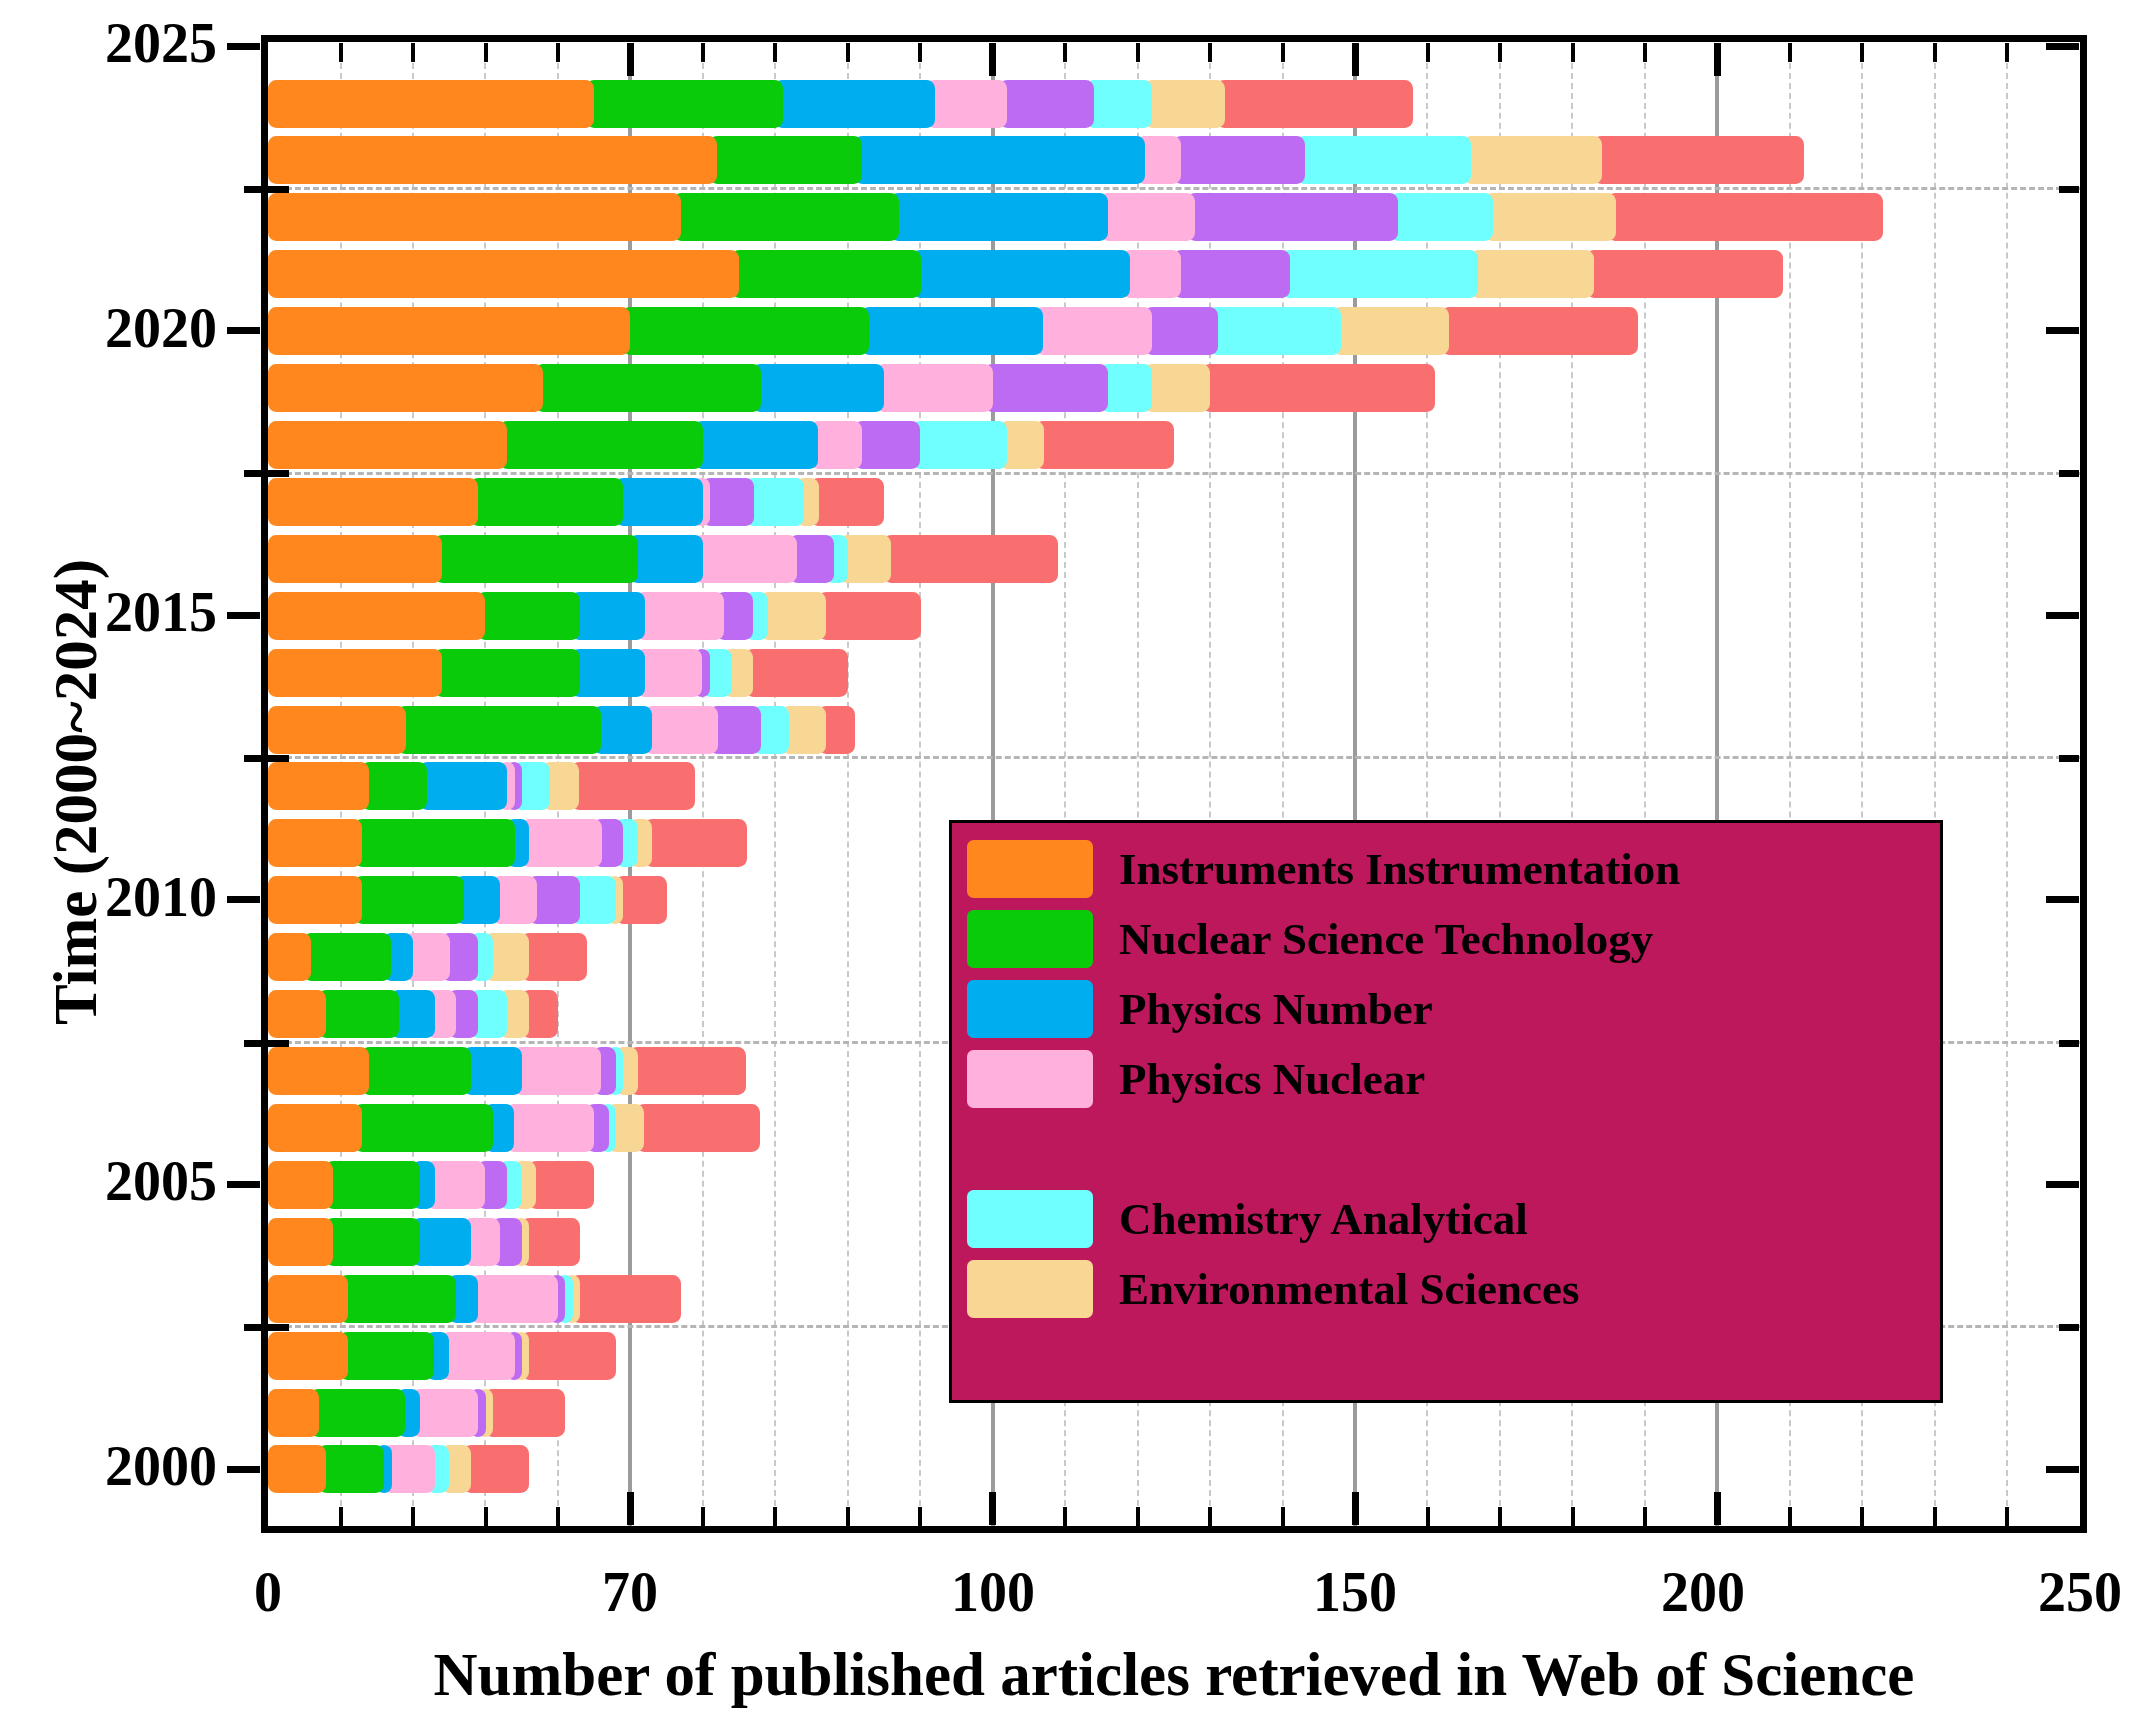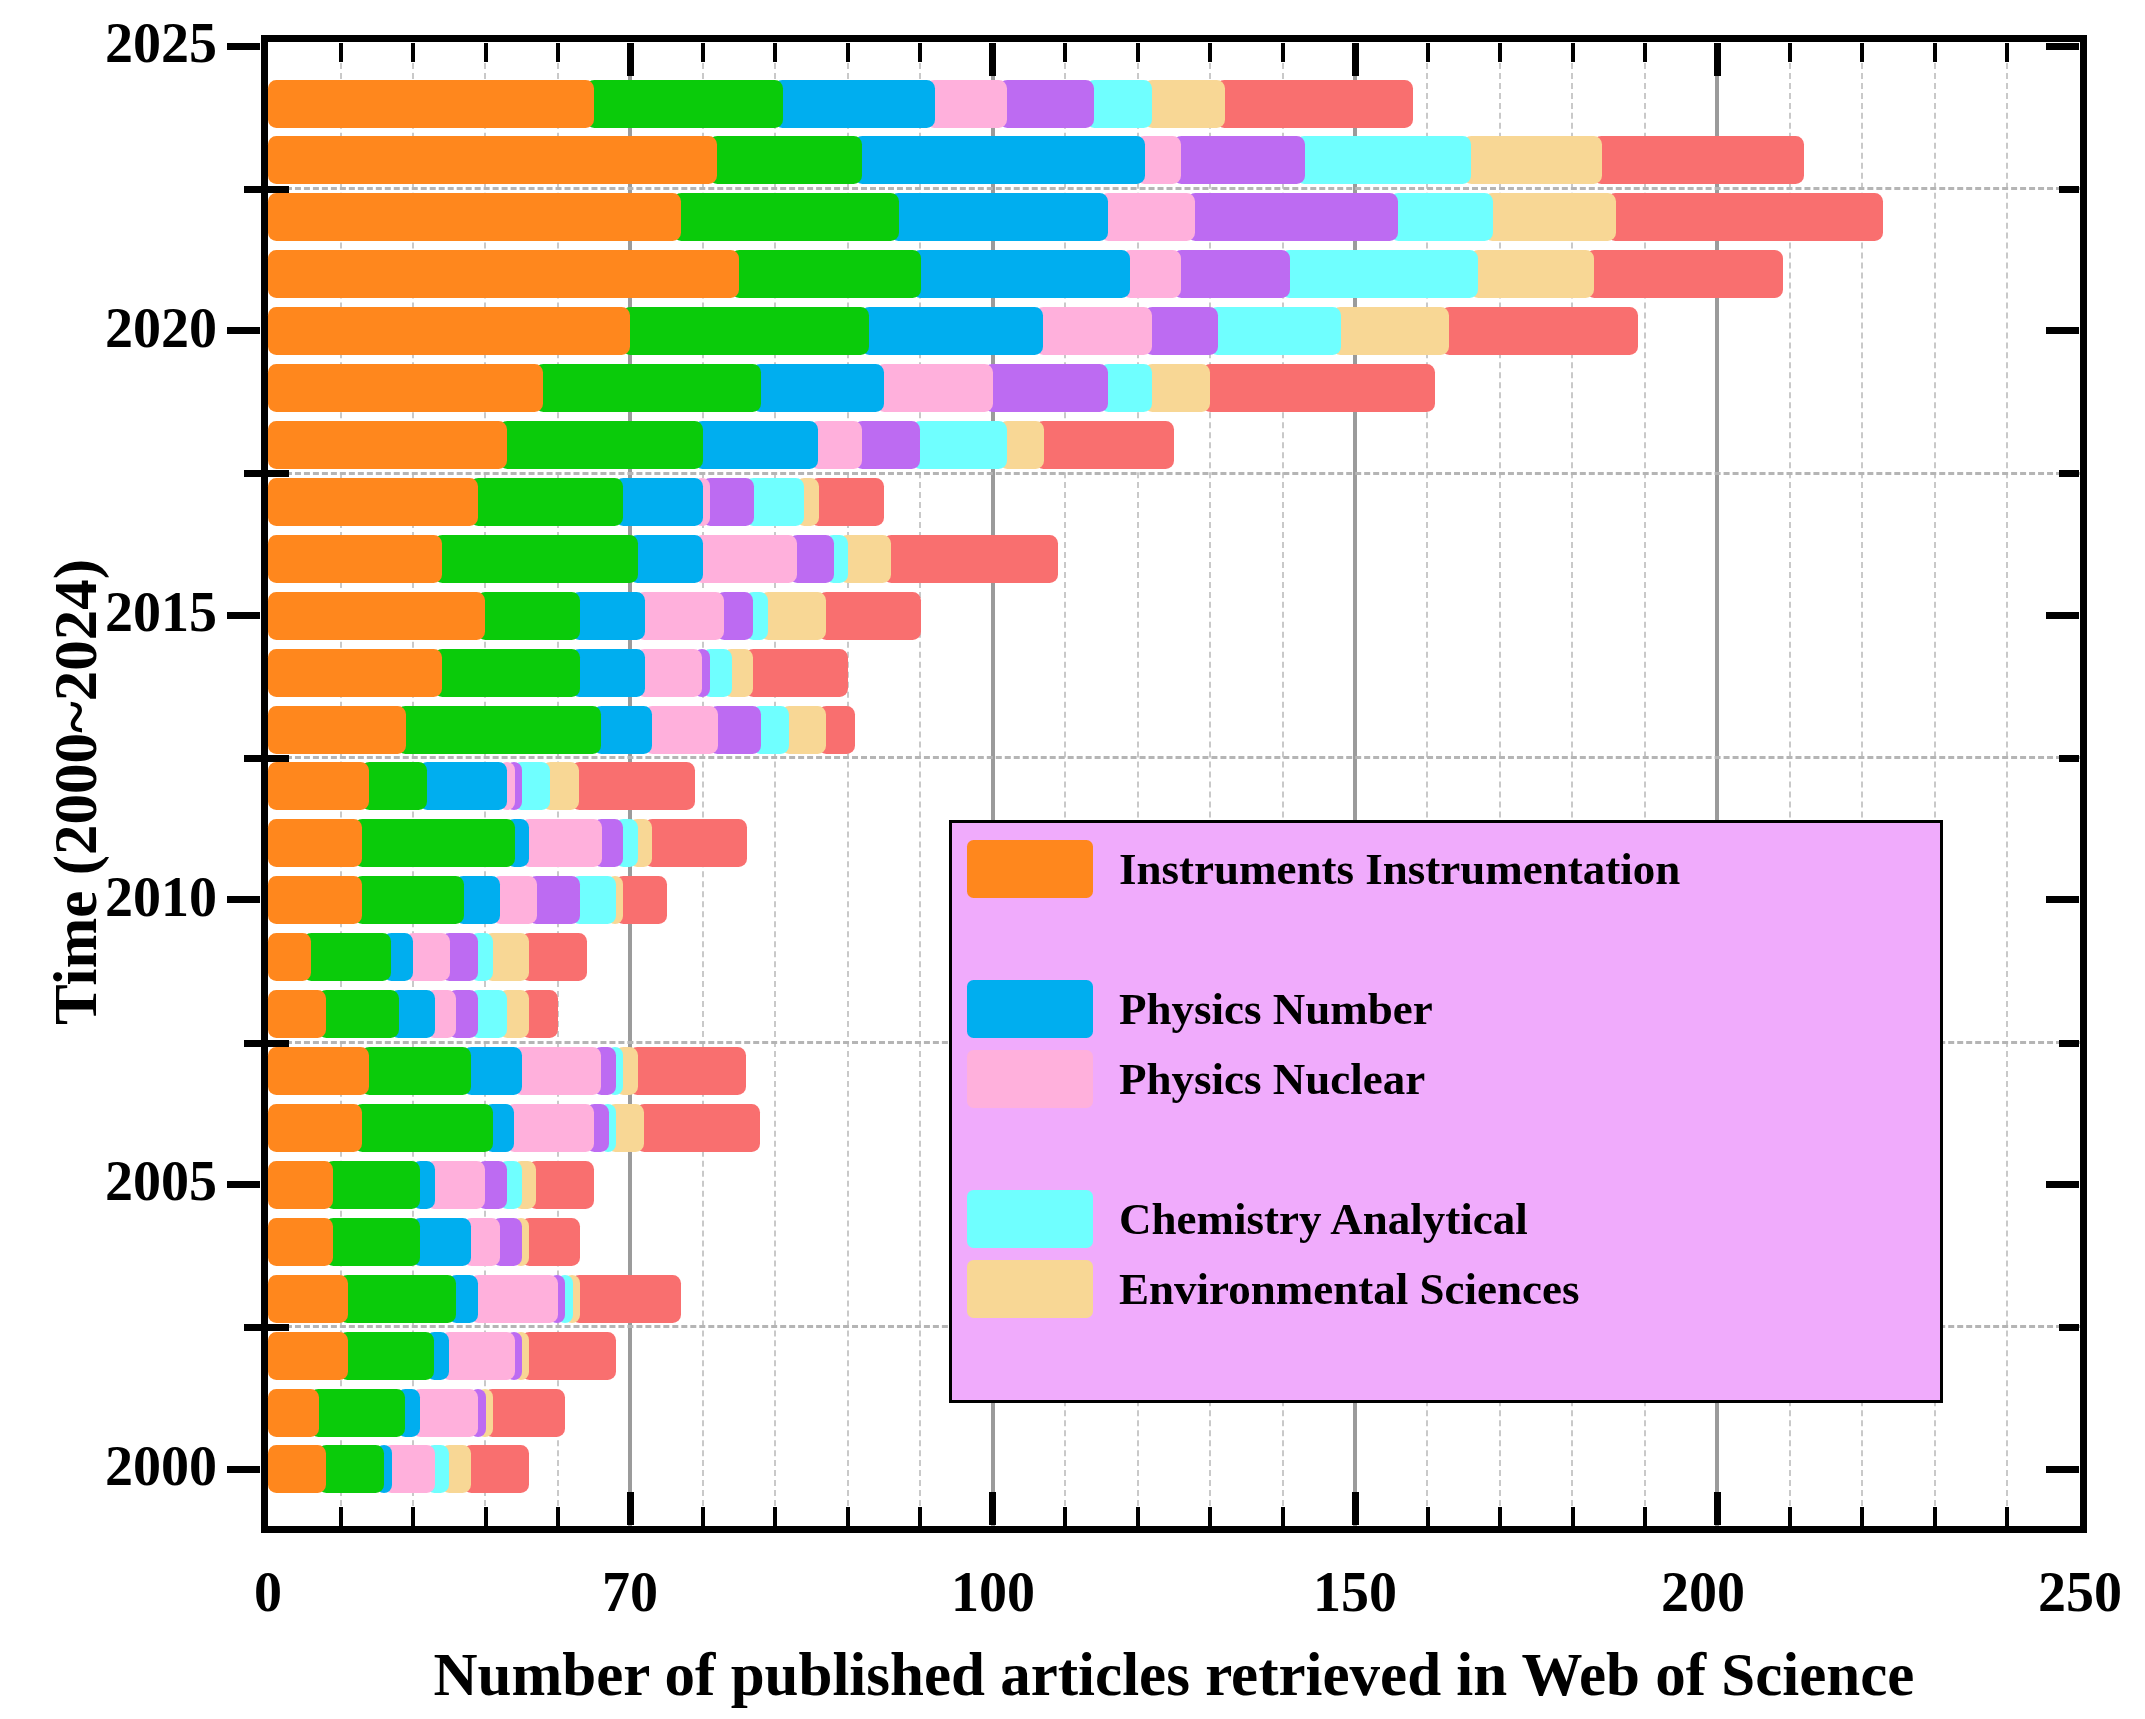--- a/index.html
+++ b/index.html
@@ -20,21 +20,21 @@
   .x-tick-label{position:absolute;width:204px;text-align:center;font-weight:bold;
                 font-size:56px;color:#000;}
   .y-tick-label{position:absolute;width:186px;text-align:right;font-weight:bold;
                 font-size:56px;color:#000;}
   #x-title{position:absolute;left:268px;width:1812px;top:1640px;text-align:center;
            font-weight:bold;font-size:61px;color:#000;}
   #y-title{position:absolute;left:-694px;top:757px;width:1540px;text-align:center;
            font-weight:bold;font-size:61px;color:#000;transform:rotate(-90deg);}
   
   #legend{position:absolute;left:949px;top:820px;width:994px;height:583px;
-          background:#f0abfc;border:3.7px solid #000;box-sizing:border-box;z-index:50;}
+          background:#be185d;border:3.7px solid #000;box-sizing:border-box;z-index:50;}
   .legend-item{position:absolute;left:15px;height:65px;display:flex;align-items:center;}
   .legend-swatch{width:126px;height:58px;border-radius:6.5px;flex:0 0 auto;}
   .legend-label{margin-left:26px;font-weight:bold;font-size:45px;color:#000;white-space:nowrap;}
 </style>
 </head>
 <body>
 
 <div id="fig">
   <div id="plot-frame"></div>
   <div id="plot-inner">
@@ -400,20 +400,24 @@
       <div class="y-tick-label" style="left: 31px; top: 296px;">2020</div>
       <div class="y-tick-label" style="left: 31px; top: 11px;">2025</div>
     </div>
   <div id="x-title">Number of published articles retrieved in Web of Science</div>
   <div id="y-title">Time (2000~2024)</div>
   <div id="legend">
       <div class="legend-item" style="top: 13px;">
         <div class="legend-swatch" style="background: rgb(255, 135, 29);"></div>
         <div class="legend-label">Instruments Instrumentation</div>
       </div>
+      <div class="legend-item" style="top: 83px;">
+        <div class="legend-swatch" style="background: rgb(10, 203, 10);"></div>
+        <div class="legend-label">Nuclear Science Technology</div>
+      </div>
       <div class="legend-item" style="top: 153px;">
         <div class="legend-swatch" style="background: rgb(0, 174, 239);"></div>
         <div class="legend-label">Physics Number</div>
       </div>
       <div class="legend-item" style="top: 223px;">
         <div class="legend-swatch" style="background: rgb(255, 176, 220);"></div>
         <div class="legend-label">Physics Nuclear</div>
       </div>
       <div class="legend-item" style="top: 433px;">
         <div class="legend-swatch" style="background: rgb(248, 215, 149);"></div>

